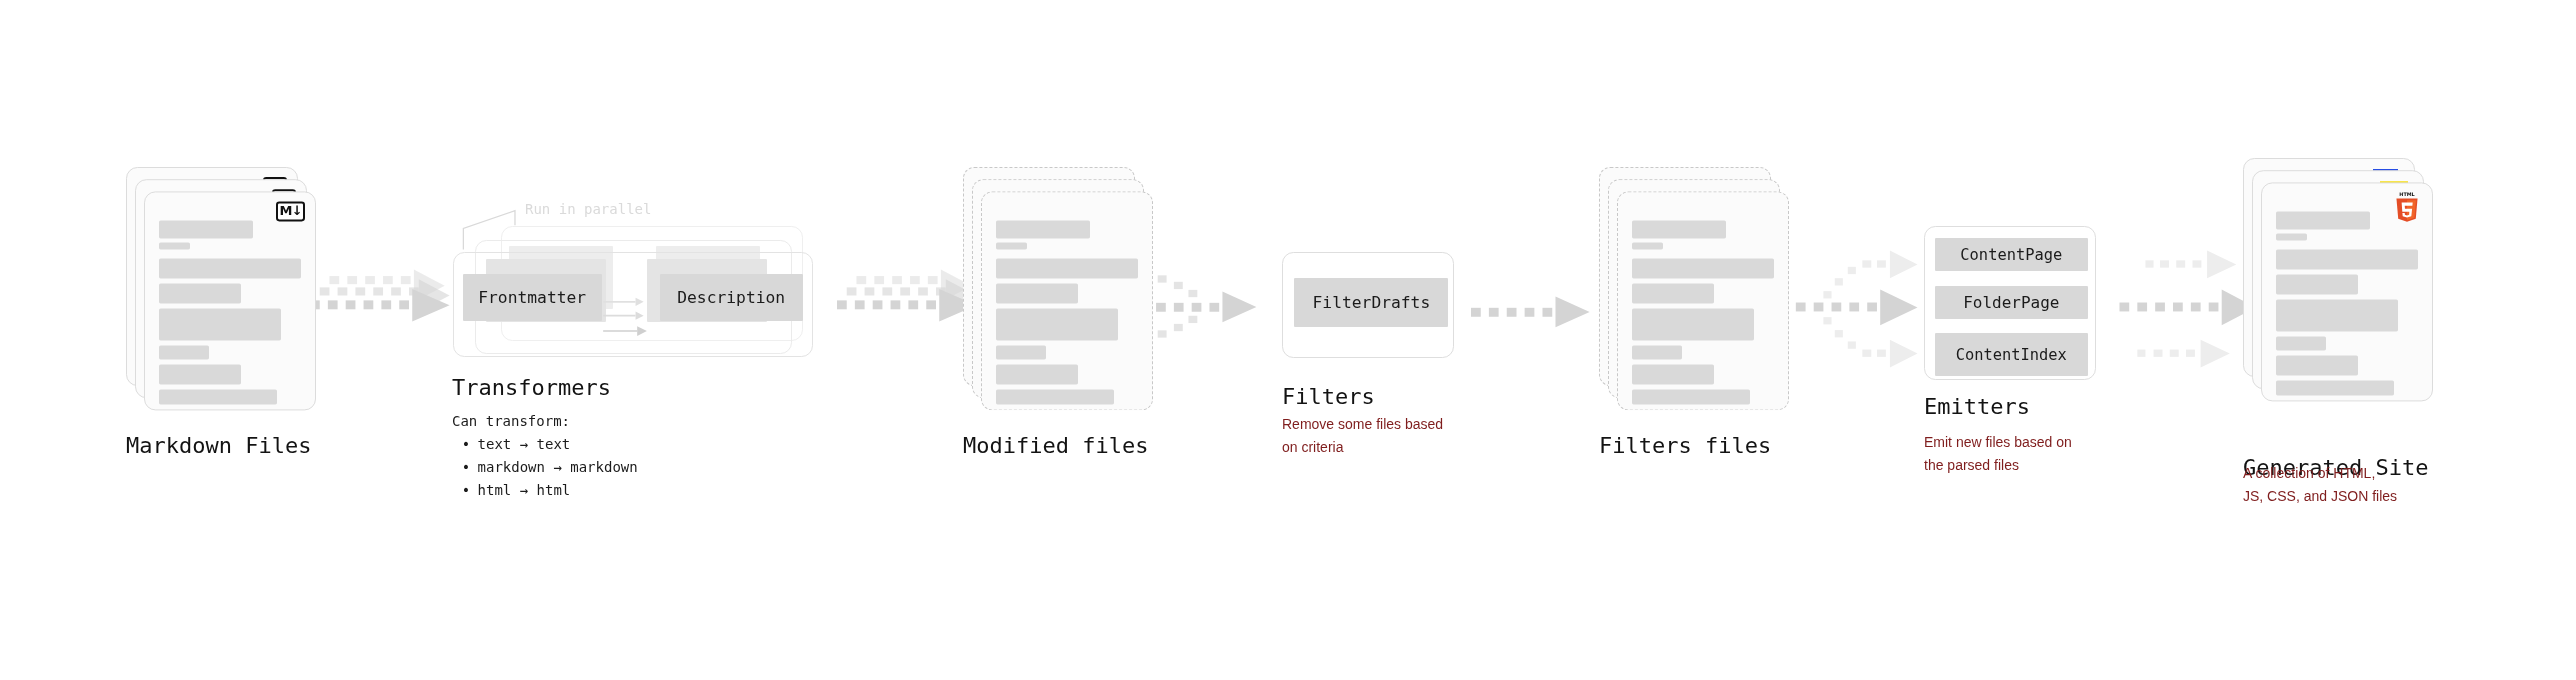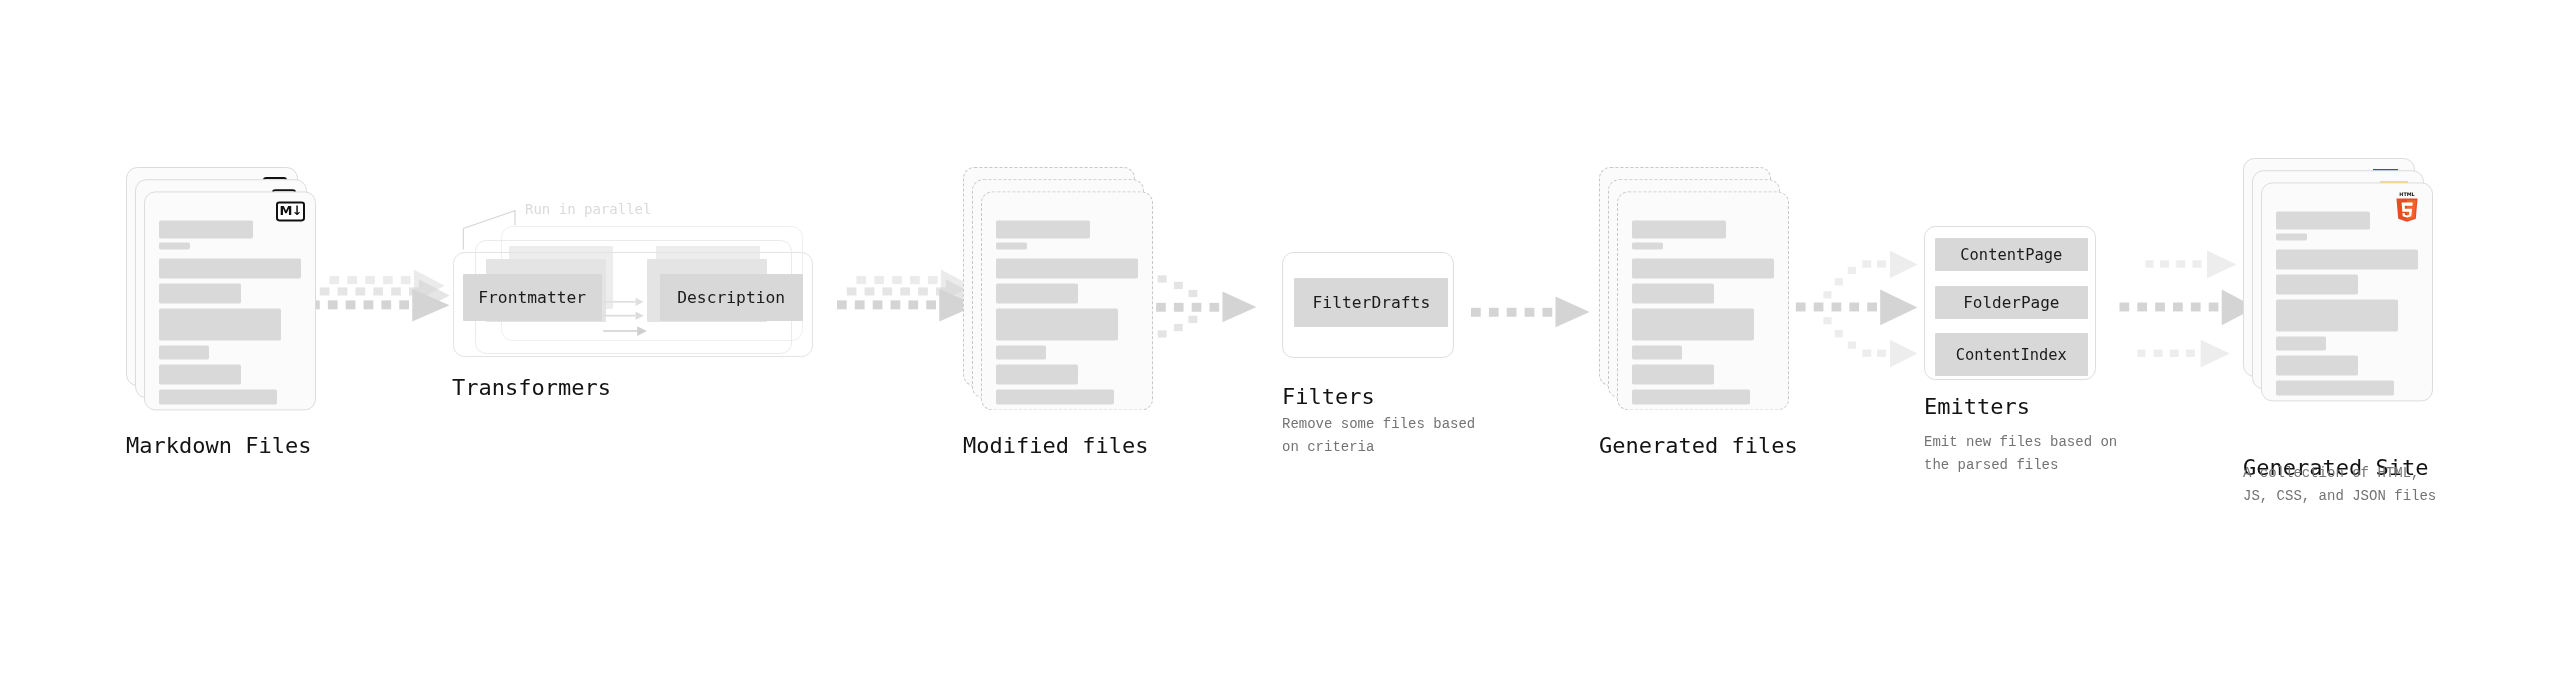--- a/index.html
+++ b/index.html
@@ -83,22 +83,22 @@
   }
 
   
   .title {
     position: absolute;
     font-size: 22px; color: #131313; white-space: nowrap;
     font-family: "DejaVu Sans Mono","Liberation Mono",monospace;
   }
   .desc {
     position: absolute;
-    font-size: 14px; color: #737373; line-height: 1.62;
-    font-family: Liberation Mono, monospace;
+    font-size: 14px; color: #7f1d1d; line-height: 1.62;
+    font-family: Liberation Sans, sans-serif;
     white-space: pre-line;
   }
   .bullets { position: absolute; font-size: 14px; color: #1c1c1c; line-height: 1.62;
     font-family: "DejaVu Sans Mono","Liberation Mono",monospace; }
   .bullets .lead { margin-bottom: 0.8px; }
   .bullets ul { list-style: none; padding-left: 9.8px; }
   .bullets li:before { content: "\2022"; margin-right: 7.3px; }
 
   .annot {
     position: absolute; font-size: 14px; color: #dadada; white-space: nowrap;
@@ -193,20 +193,28 @@
         <line x1="0" y1="23" x2="40" y2="23"></line>
           <path d="M40 18 L50 23 L40 28 Z" stroke="none"></path>
       </g>
       <g stroke="#cfcfcf" stroke-width="2" fill="#cfcfcf">
         <line x1="0" y1="42" x2="42" y2="42"></line>
           <path d="M42 36 L54 42 L42 48 Z" stroke="none"></path>
       </g>
     </svg>
   </div>
   <div class="title" style="left:452px; top:375px;">Transformers</div>
+  <div class="bullets" style="left:452px; top:410px;">
+    <div class="lead">Can transform:</div>
+    <ul>
+      <li>text → text</li>
+      <li>markdown → markdown</li>
+      <li>html → html</li>
+    </ul>
+  </div>
 
   <svg style="left:837px; top:276px;" width="142" height="65" viewBox="0 0 175 80">
     <g fill="#d4d4d4" opacity="0.45">
       <rect x="24" y="0" width="12" height="10"></rect>
         <rect x="46" y="0" width="12" height="10"></rect>
       <rect x="68" y="0" width="12" height="10"></rect>
         <rect x="90" y="0" width="12" height="10"></rect>
       <rect x="112" y="0" width="12" height="10"></rect>
       <path d="M128 -8 L166 12 L128 32 Z"></path>
     </g>
@@ -298,21 +306,21 @@
         <div class="bar h-sub"></div>
         <div class="bar p1"></div>
         <div class="bar p2"></div>
         <div class="bar p3"></div>
         <div class="bar p4"></div>
         <div class="bar p5"></div>
         <div class="bar p6"></div>
       </div>
     </div>
   </div>
-  <div class="title" style="left:1599px; top:433px;">Generated files</div>
+  <div class="title" style="left:1599px; top:433px;">Filters files</div>
 
   <svg style="left:1778px; top:236px;" width="146" height="146" viewBox="0 0 180 180">
 
     <g fill="#ededed">
       <rect x="56" y="68" width="10" height="9"></rect>
         <rect x="70" y="52" width="10" height="9"></rect>
       <rect x="86" y="38" width="10" height="9"></rect>
         <rect x="104" y="30" width="11" height="9"></rect>
       <rect x="122" y="30" width="11" height="9"></rect>
       <path d="M138 18 L172 35 L138 52 Z"></path>

